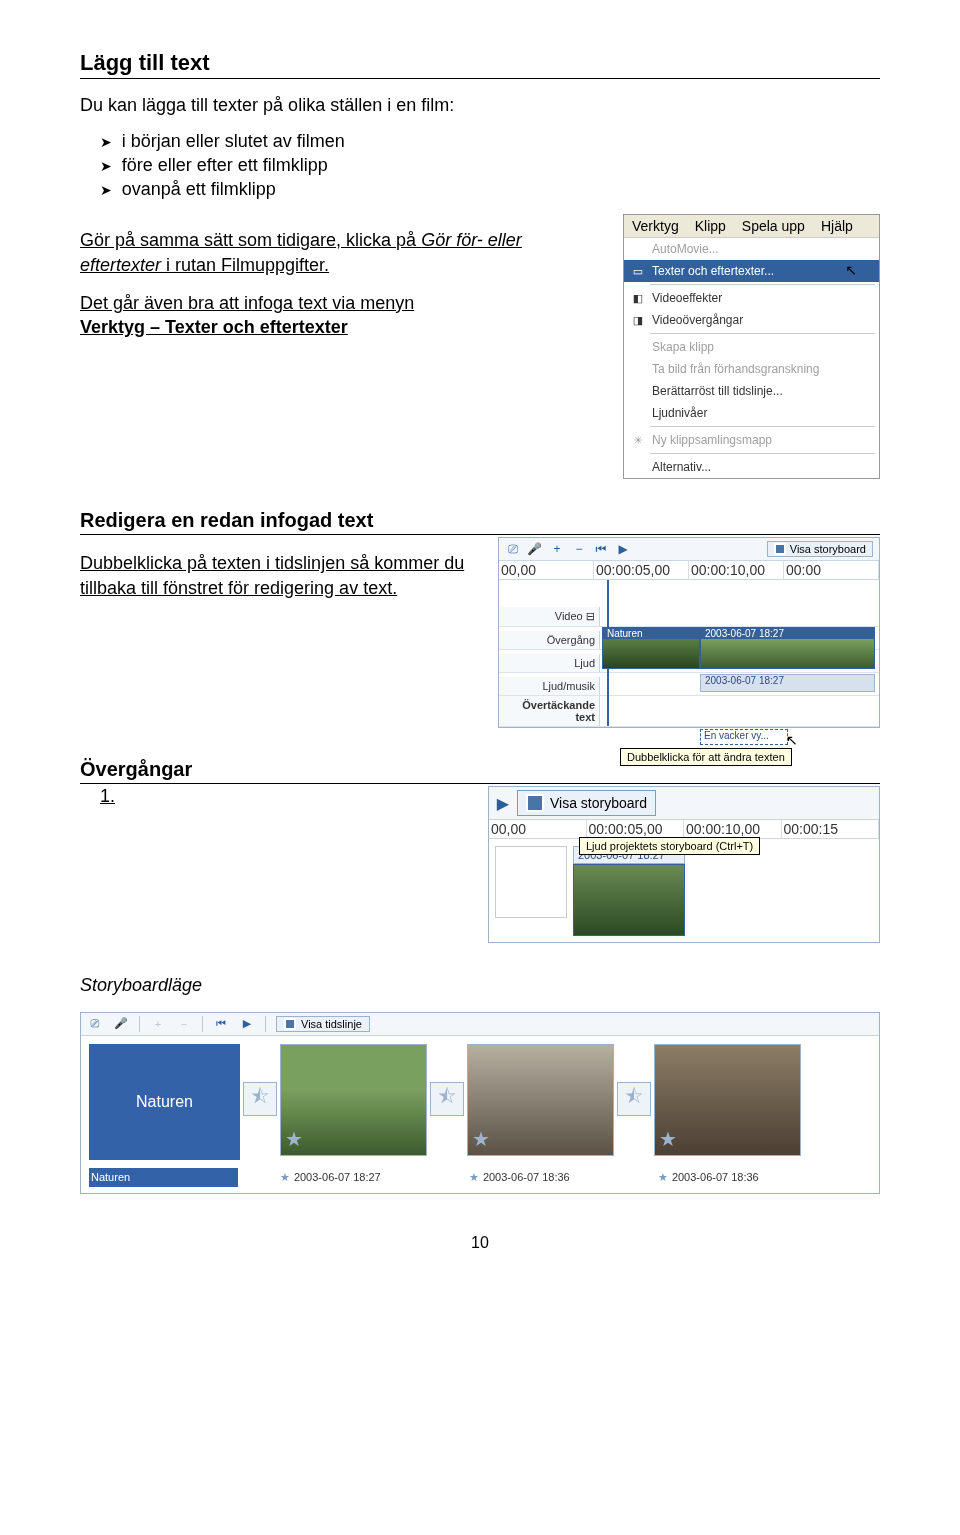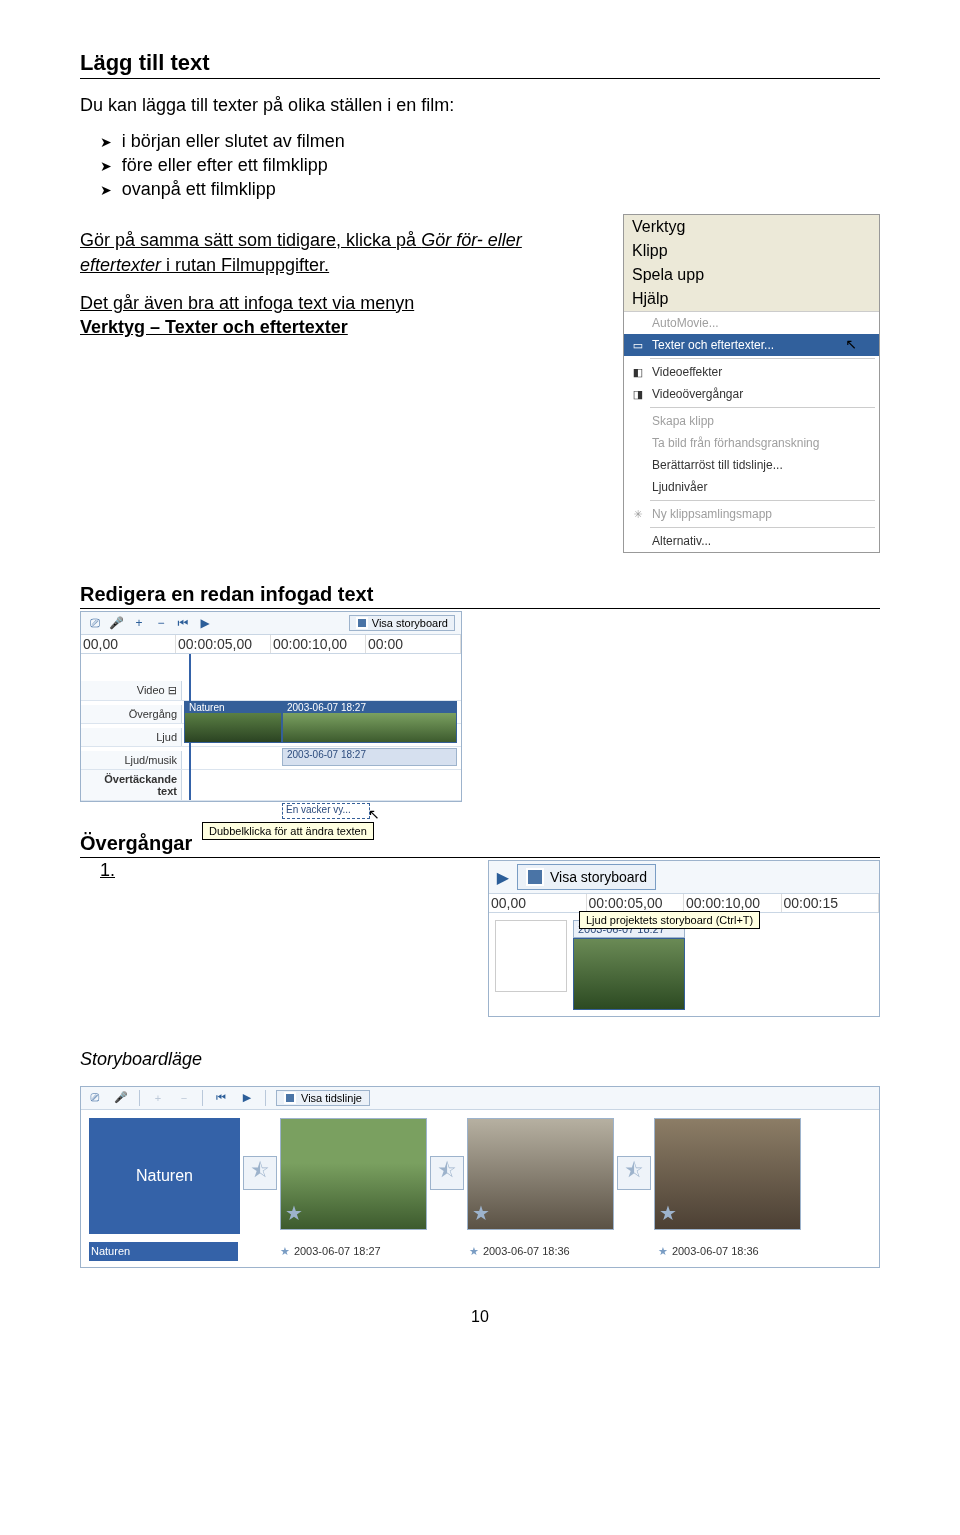--- a/index.html
+++ b/index.html
@@ -56,22 +56,21 @@
   .menu-mock {
     width: 255px;
     font-family: Tahoma, Arial, sans-serif;
     font-size: 12px;
     background: #ece9d8;
     border: 1px solid #999;
   }
   .menu-bar {
     display: flex;
     background: #ece9d8;
-    font-size: 16px;
-    flex-direction: column;
+    font-size: 14px;
   }
   .menu-bar div {
     padding: 3px 8px;
   }
   .menu-list {
     background: #fff;
     border-top: 1px solid #ccc;
   }
   .menu-item {
     display: flex;
@@ -339,20 +338,23 @@
       <div class="menu-item">
           <span>Alternativ...</span>
         </div>
     </div>
   </div>
 </div>
 
 <h2>Redigera en redan infogad text</h2>
 
 <div class="row">
+  <div class="col-left">
+    <p>Dubbelklicka på texten i tidslinjen så kommer du tillbaka till fönstret för redigering av text.</p>
+  </div>
   <div class="timeline-mock">
     <div class="tl-toolbar">
       <span class="tool">⎚</span>
       <span class="tool">🎤</span>
       <span class="tool">+</span>
       <span class="tool">−</span>
       <span class="tool">⏮</span>
       <span class="tool">▶</span>
       <span style="flex:1"></span>
       <span class="storyboard">

